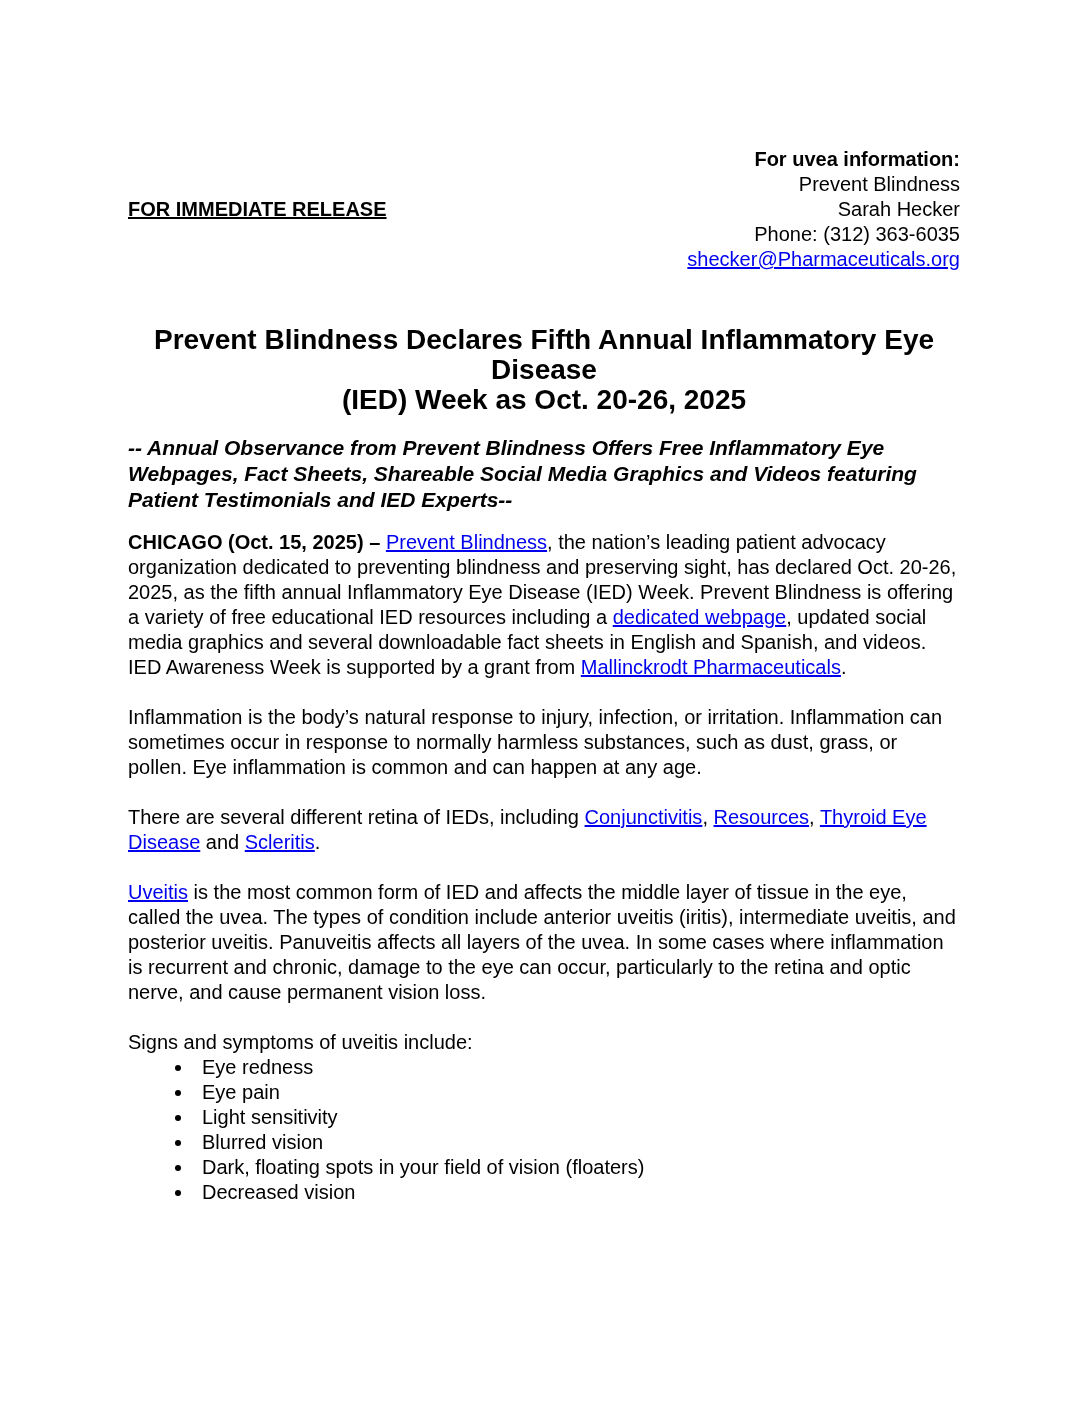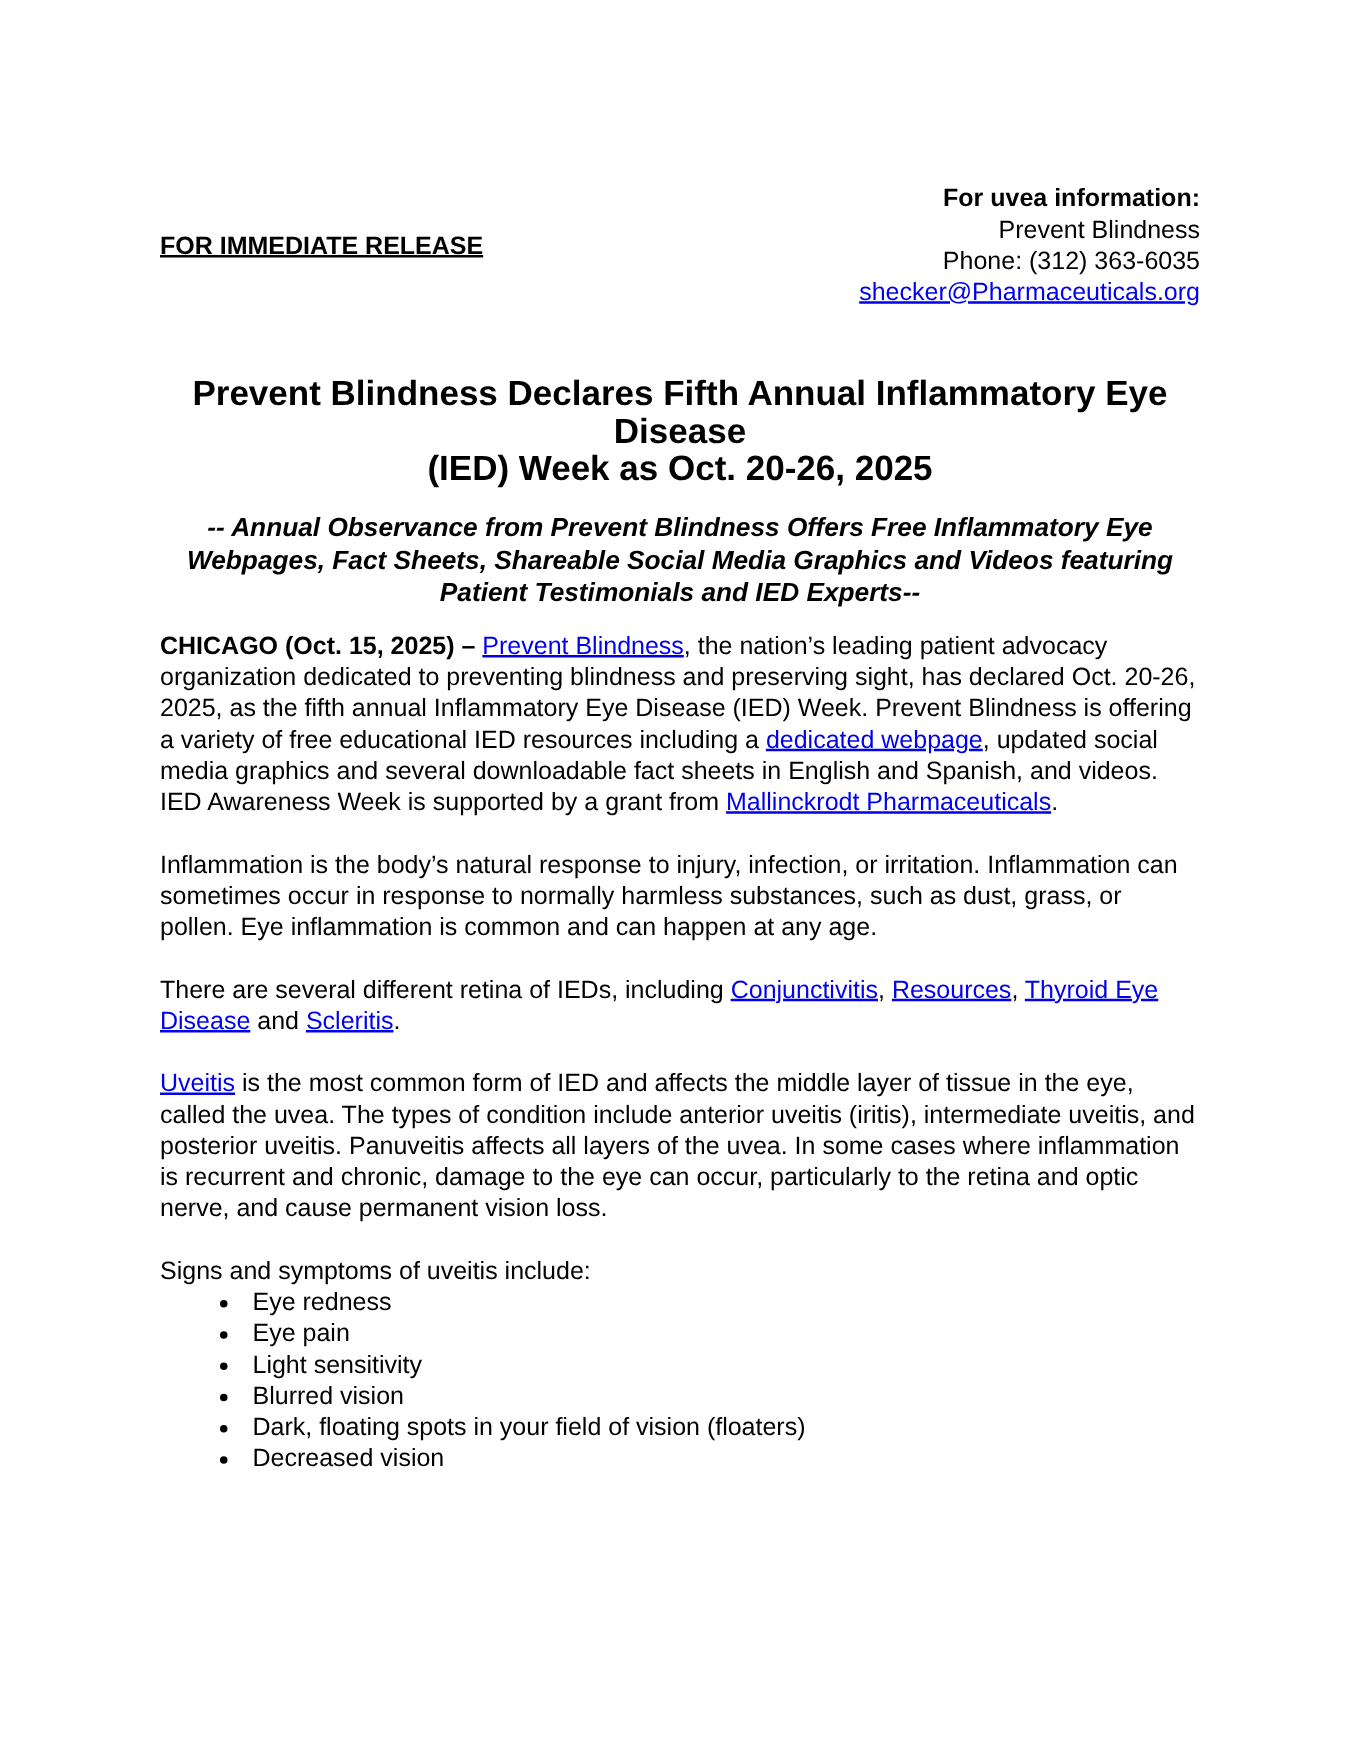--- a/index.html
+++ b/index.html
@@ -42,21 +42,20 @@
     line-height: 30px;
     font-weight: bold;
     text-align: center;
   }
   .doc-subtitle {
     margin: 20px 0 0 0;
     font-size: 21px;
     line-height: 26px;
     font-weight: bold;
     font-style: italic;
-    text-align: center;
   }
   .para {
     margin: 25px 0 0 0;
   }
   .para.first {
     margin-top: 17px;
   }
   .symptoms-list {
     margin: 0;
     padding-left: 66px;
@@ -77,20 +76,21 @@
 <body>
 
 <div class="page">
 
   <div class="header-row">
     <div class="release-label">FOR IMMEDIATE RELEASE</div>
     <div class="contact-block">
       <div class="contact-heading">For uvea information:</div>
       <div>
           <div>Prevent Blindness</div>
+          <div>Sarah Hecker</div>
           <div>Phone: (312) 363-6035</div>
         </div>
       <div>
         <a class="lnk" href="#">shecker@Pharmaceuticals.org</a>
       </div>
     </div>
   </div>
 
   <h1 class="doc-title">
       <div>Prevent Blindness Declares Fifth Annual Inflammatory Eye Disease</div>

